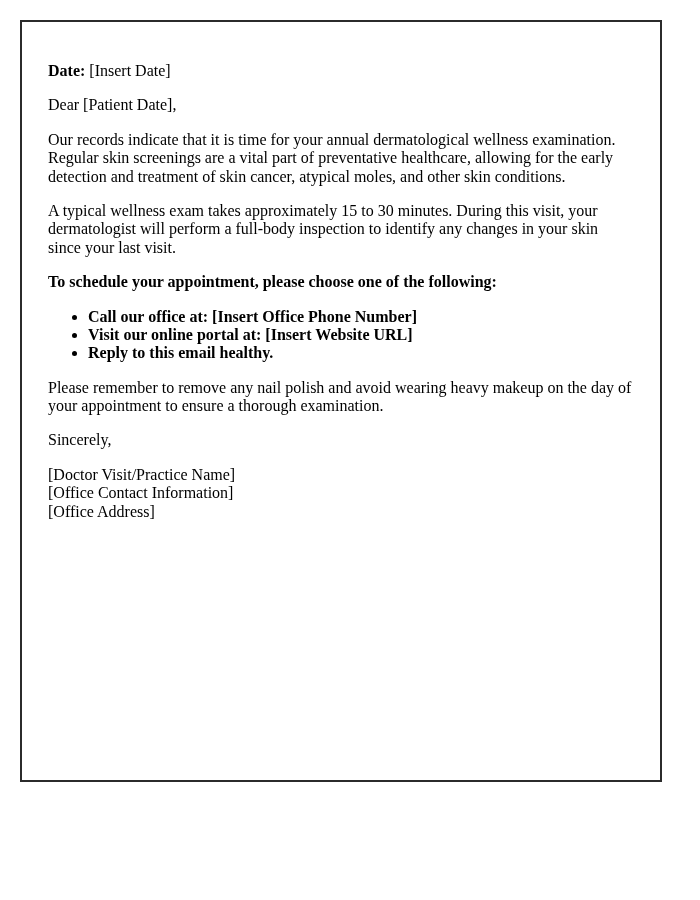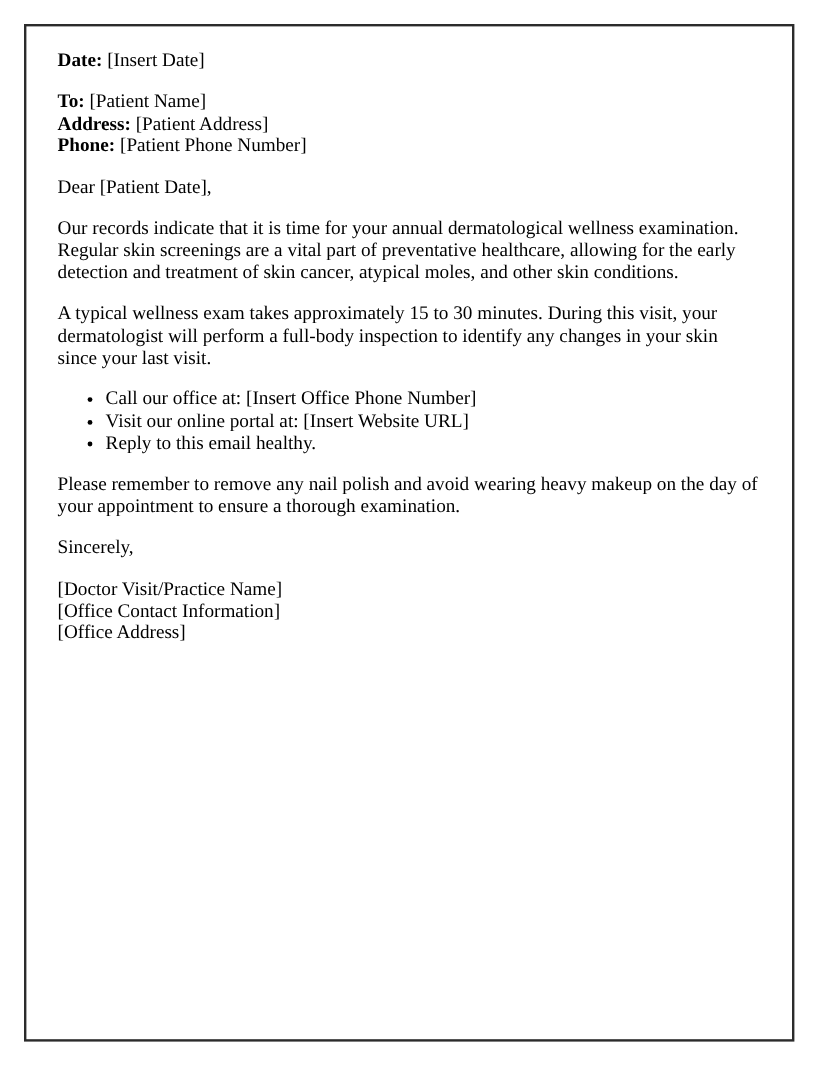--- a/index.html
+++ b/index.html
@@ -14,66 +14,63 @@
     font-family: "Liberation Serif", "DejaVu Serif", serif;
     font-size: 16px;
     color: #000000;
     overflow: hidden;
   }
   .page {
     position: absolute;
     left: 20px;
     top: 20px;
     width: 642px;
-    height: 848px;
+    height: 762px;
     box-sizing: border-box;
     border: 2px solid #2b2b2b;
-    padding: 4px 26px 20px 26px;
+    padding: 24px 26px 20px 26px;
     background: #ffffff;
   }
   .page p {
     margin: 16px 0;
     line-height: 1.15;
   }
   .b {
     font-weight: bold;
   }
   .block-line {
     display: block;
     line-height: 1.15;
   }
   ul.options {
     margin: 16px 0;
     padding-left: 40px;
     list-style-type: disc;
+    font-weight: bold;
   }
   ul.options li {
     line-height: 1.15;
   }
 </style>
 </head>
 <body>
 
 <div class="page">
 
   <p><span class="b">Date:</span><span> [Insert Date]</span></p>
 
-  <p>
-    <span class="block-line"><span class="b">To:</span><span> [Patient Name]</span></span>
-    <span class="block-line"><span class="b">Address:</span><span> [Patient Address]</span></span>
-    <span class="block-line"><span class="b">Phone:</span><span> [Patient Phone Number]</span></span>
-  </p>
 
 
   <p>Dear [Patient Date],</p>
 
   <p>Our records indicate that it is time for your annual dermatological wellness examination. Regular skin screenings are a vital part of preventative healthcare, allowing for the early detection and treatment of skin cancer, atypical moles, and other skin conditions.</p>
 
   <p>A typical wellness exam takes approximately 15 to 30 minutes. During this visit, your dermatologist will perform a full-body inspection to identify any changes in your skin since your last visit.</p>
 
+  <p class="b">To schedule your appointment, please choose one of the following:</p>
 
   <ul class="options">
     <li>Call our office at: [Insert Office Phone Number]</li>
     <li>Visit our online portal at: [Insert Website URL]</li>
     <li>Reply to this email healthy.</li>
   </ul>
 
   <p>Please remember to remove any nail polish and avoid wearing heavy makeup on the day of your appointment to ensure a thorough examination.</p>
 
 

